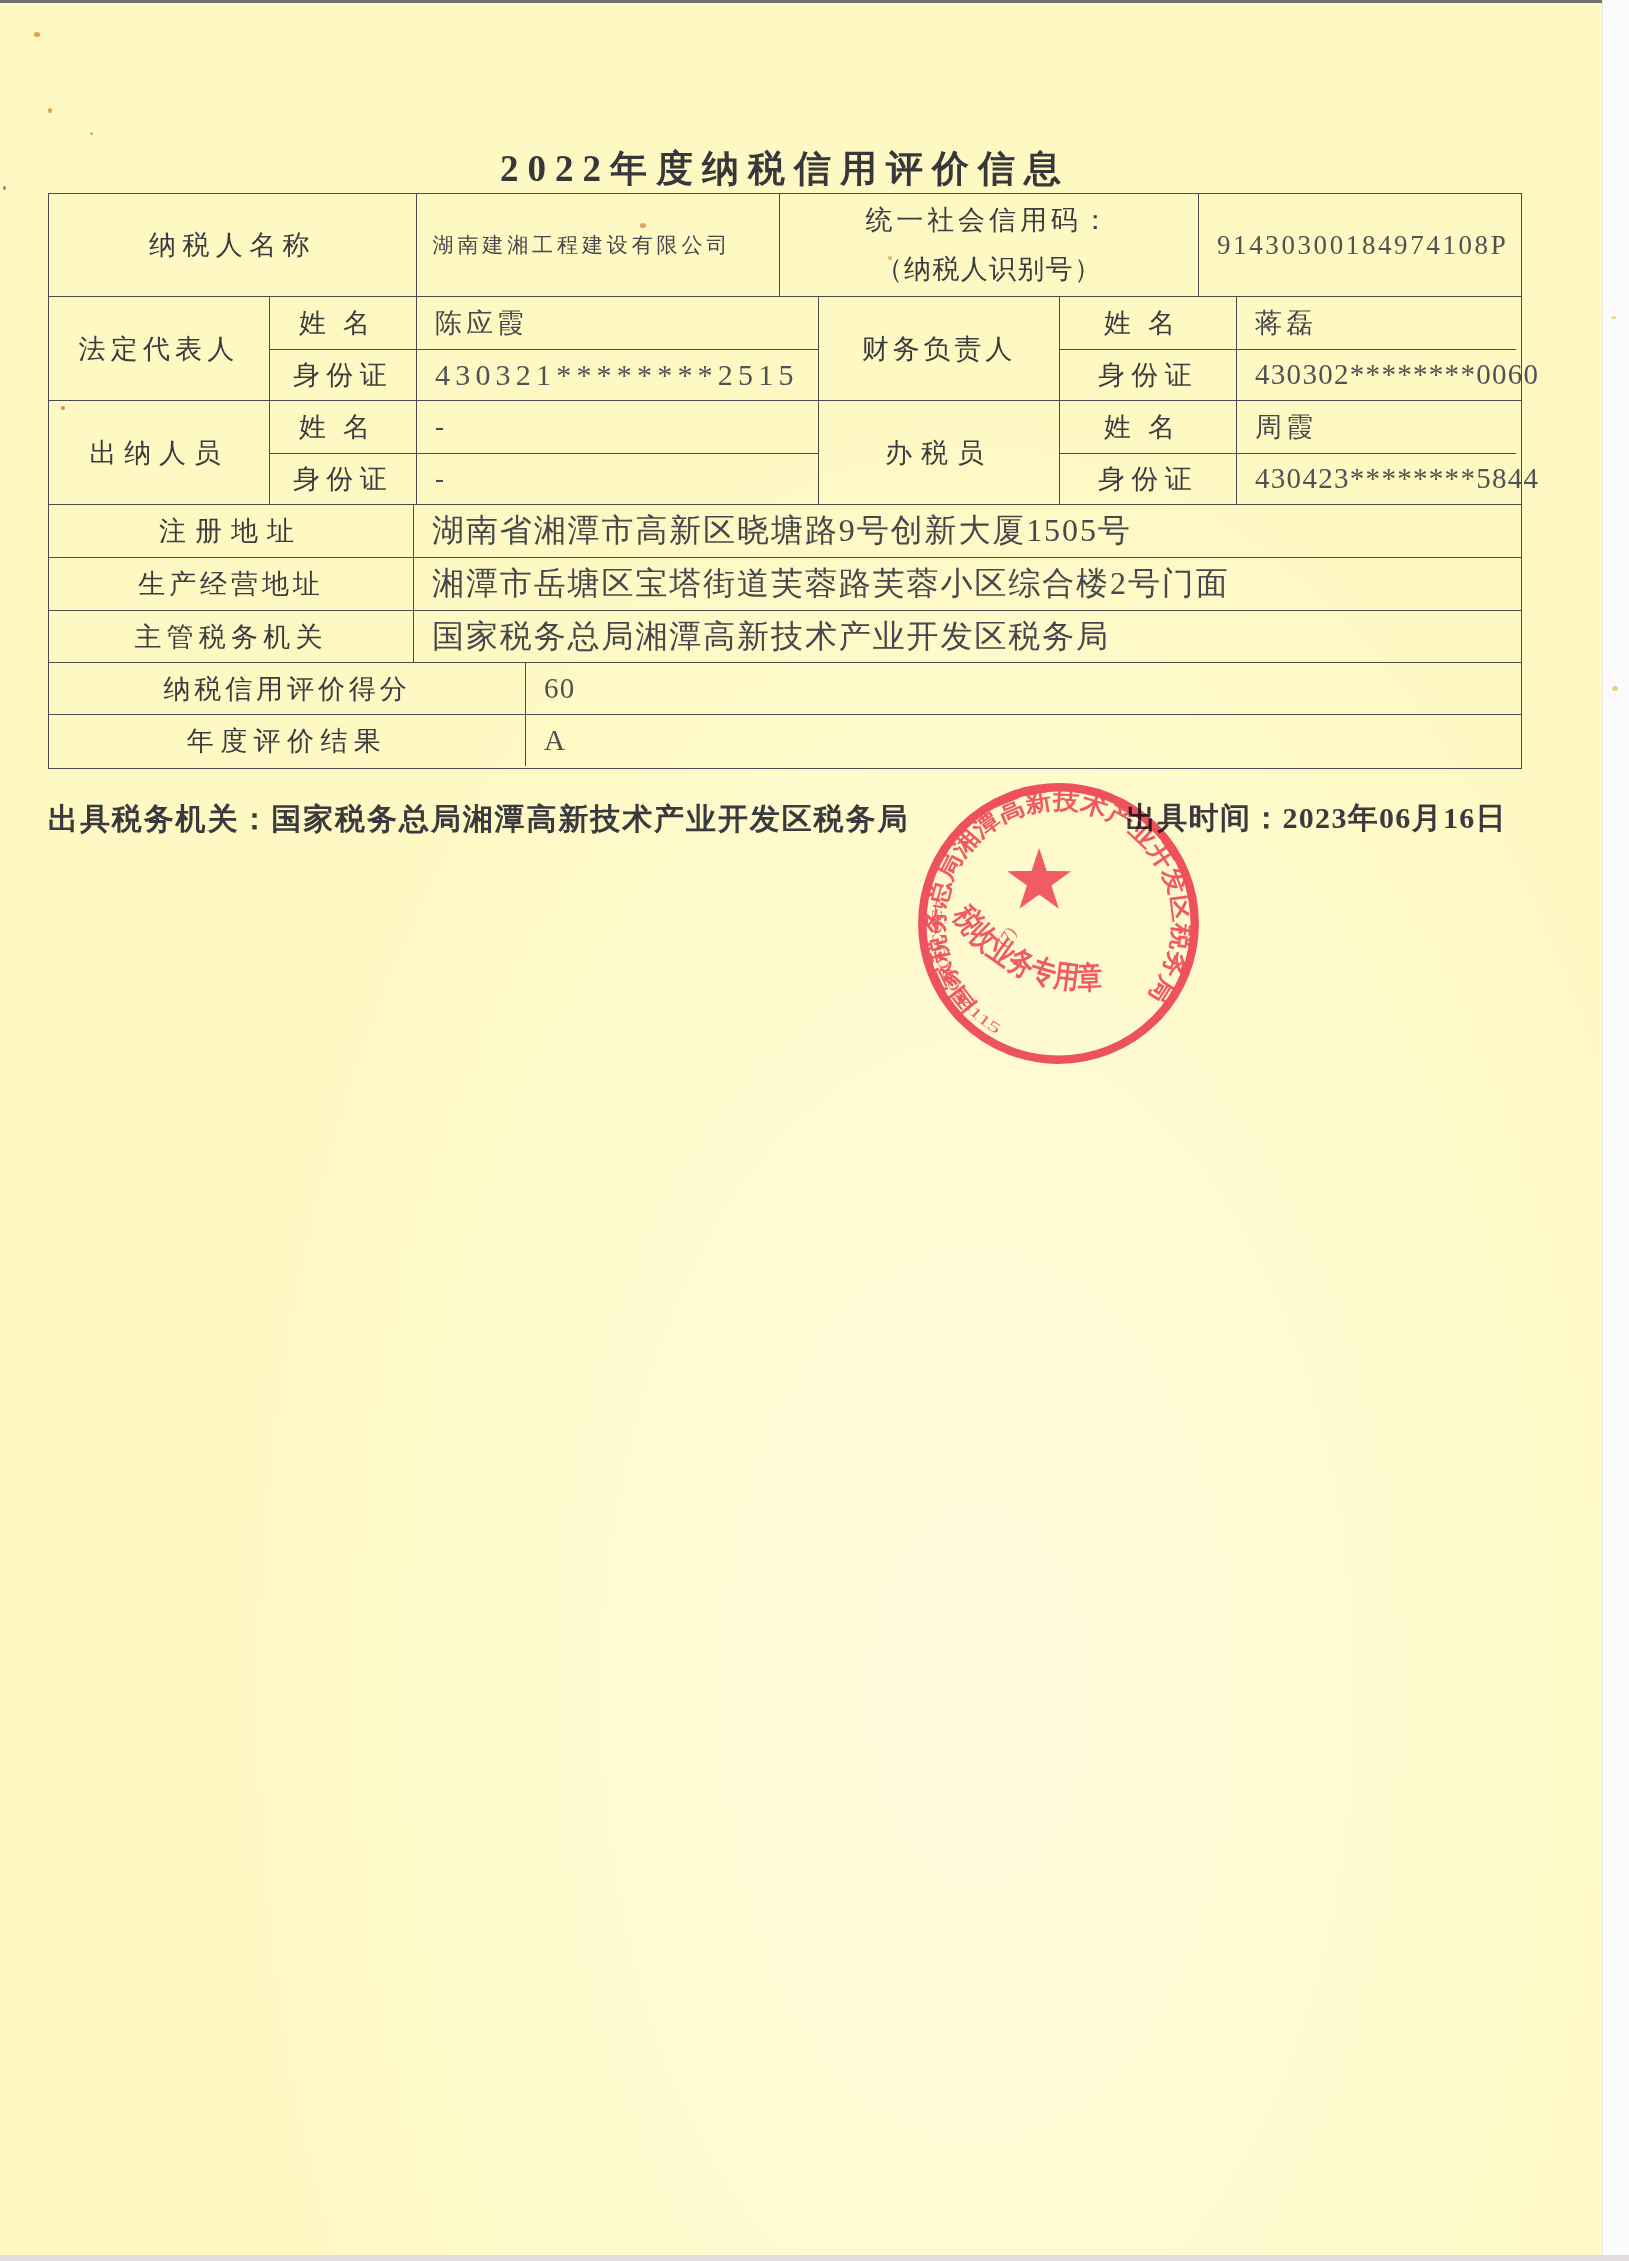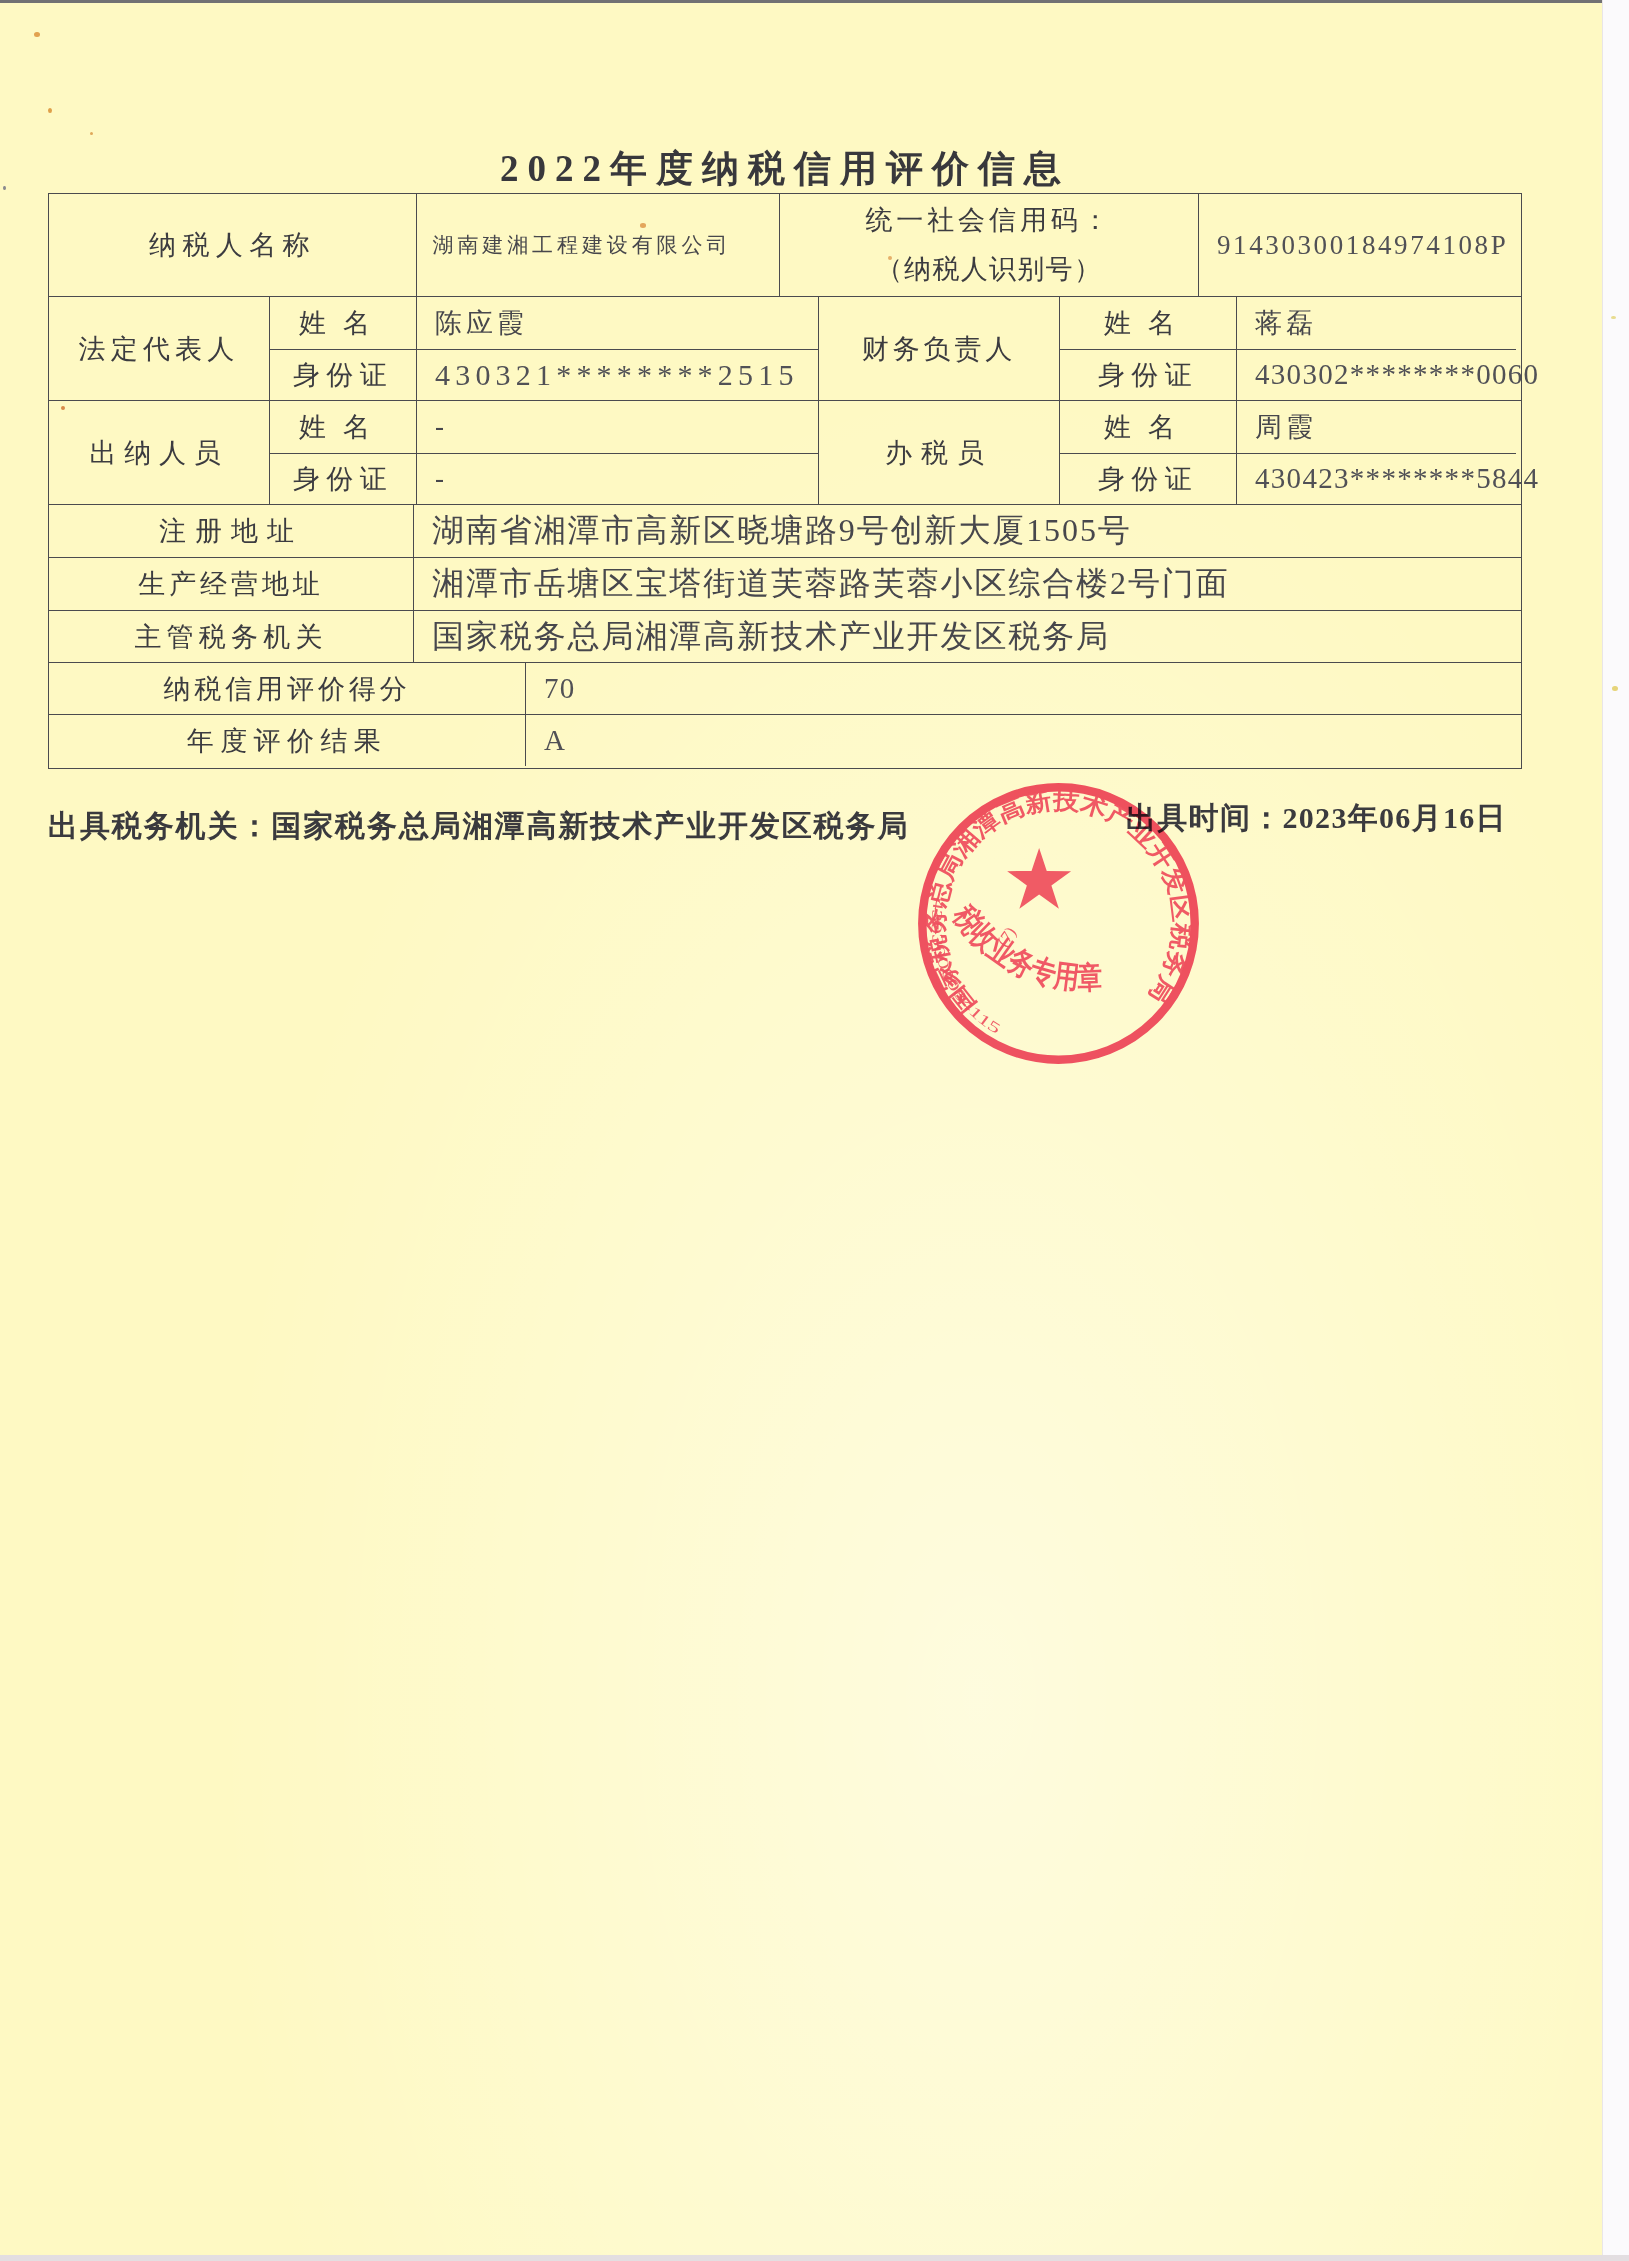--- a/index.html
+++ b/index.html
@@ -36,21 +36,21 @@
   .ls6{letter-spacing:3.9px}.ls8{letter-spacing:5.2px}.ls10{letter-spacing:6.4px}
   .ls12{letter-spacing:7.7px}.ls14{letter-spacing:9px}.ls26{letter-spacing:17px}
   .company{font-size:21px;letter-spacing:3.9px;line-height:54px;padding-left:15.5px;padding-right:3.9px;}
   .usccLab{flex-direction:column;justify-content:center;line-height:49px;font-size:27px;}
   .num{font-size:30px;letter-spacing:5.2px;color:#515156;}
   .num-sm{font-size:29px;letter-spacing:1.3px;color:#515156;}
   .num-uscc{font-size:27px;letter-spacing:2.6px;color:#515156;}
   .addr{font-size:32px;letter-spacing:1.9px;}
   .footer{position:absolute;top:798px;left:0;width:1630px;height:36px;font-size:30px;
           font-weight:bold;color:#3a3a3e;}
-  .f-issuer{position:absolute;left:48px;top:8px;letter-spacing:1.9px;}
+  .f-issuer{position:absolute;left:48px;top:1px;letter-spacing:1.9px;}
   .f-date{position:absolute;left:1126px;top:0;letter-spacing:1.3px;}
   .stamp{position:absolute;left:910px;top:775px;width:297px;height:297px;
          mix-blend-mode:multiply;opacity:0.9;}
 </style>
 </head>
 <body>
 
 <div class="page">
 
   <div class="shade scan-top"></div>
@@ -133,21 +133,21 @@
       <div class="c val bl w1710 addr">湘潭市岳塘区宝塔街道芙蓉路芙蓉小区综合楼2号门面</div>
     </div>
 
     <div class="row h80">
       <div class="c lab w564 ls8">主管税务机关</div>
       <div class="c val bl w1710 addr">国家税务总局湘潭高新技术产业开发区税务局</div>
     </div>
 
     <div class="row h81">
       <div class="c lab w739 ls6">纳税信用评价得分</div>
-      <div class="c val bl w1535 num-sm">70</div>
+      <div class="c val bl w1535 num-sm">60</div>
     </div>
 
     <div class="row h81">
       <div class="c lab w739 ls10">年度评价结果</div>
       <div class="c val bl w1535 num-sm">A</div>
     </div>
 
   </div>
 
   <div class="footer">

